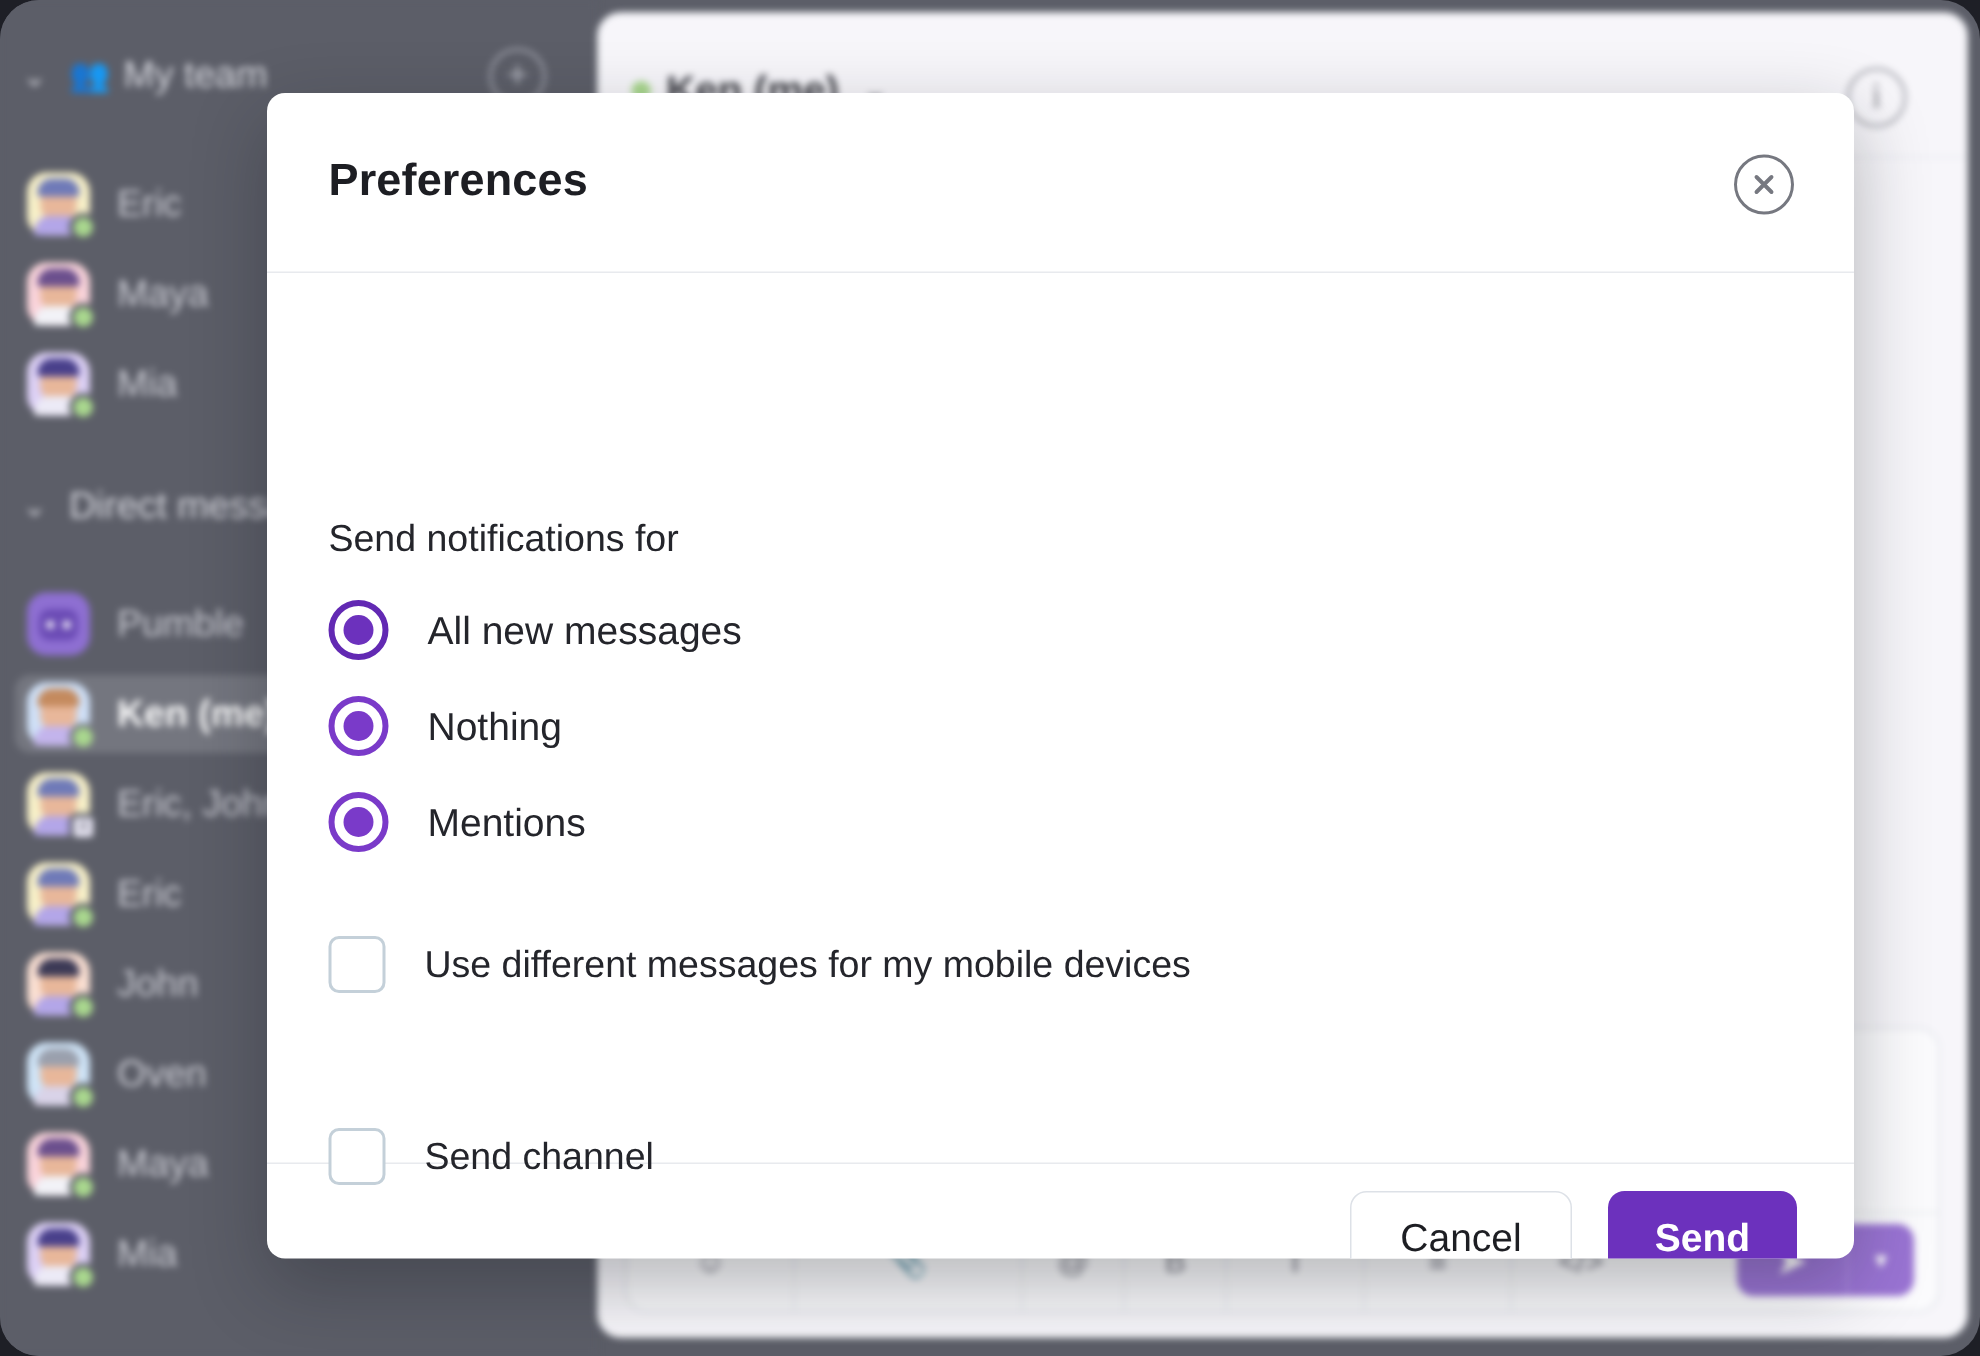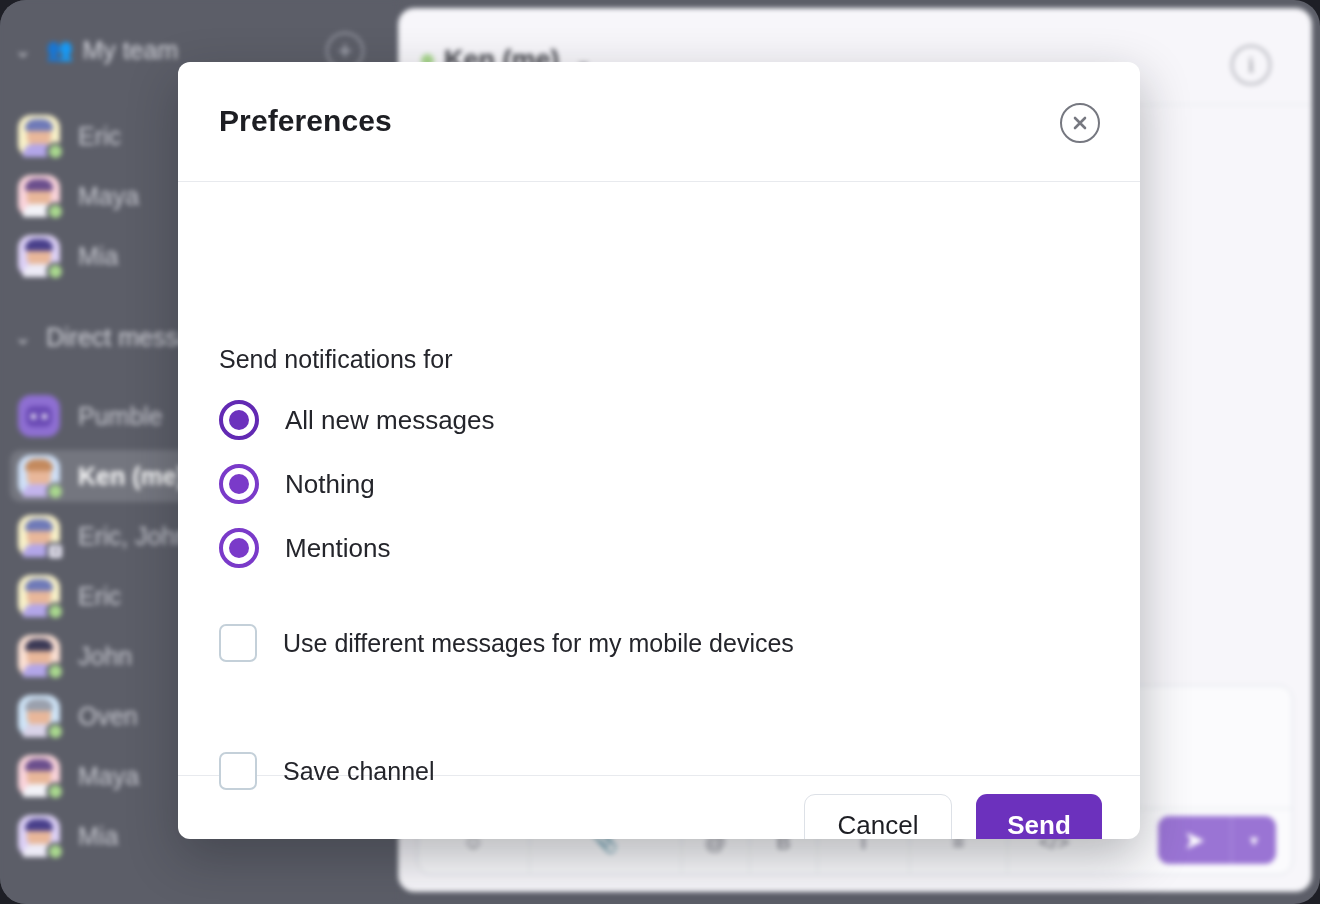--- a/index.html
+++ b/index.html
@@ -166,21 +166,21 @@
   }
   #send-more {
     width: 44px; display: flex; align-items: center; justify-content: center;
     color: #ffffff; font-size: 16px;
   }
 
   
   #modal {
     position: absolute;
     left: 178px; top: 62px;
-    width: 962px; height: 777px;
+    width: 1058px; height: 777px;
     background: #ffffff;
     border-radius: 12px;
     box-shadow: 0 18px 50px rgba(20,22,30,0.30);
     overflow: hidden;
   }
   #modal-header {
     position: relative;
     height: 120px;
     border-bottom: 1px solid #e8eaee;
   }
@@ -484,21 +484,21 @@
       </div>
 
       <div class="check-row" style="top:442px">
         <span class="checkbox"></span>
         <span class="check-label">Use different messages for my mobile devices</span>
       </div>
 
 
       <div class="check-row" style="top:570px">
         <span class="checkbox"></span>
-        <span class="check-label">Save channel</span>
+        <span class="check-label">Send channel</span>
       </div>
 
     </div>
 
     <div id="modal-footer">
       <div id="footer-actions">
         <button id="cancel-button">Cancel</button>
         <button id="save-button">Send</button>
       </div>
     </div>

